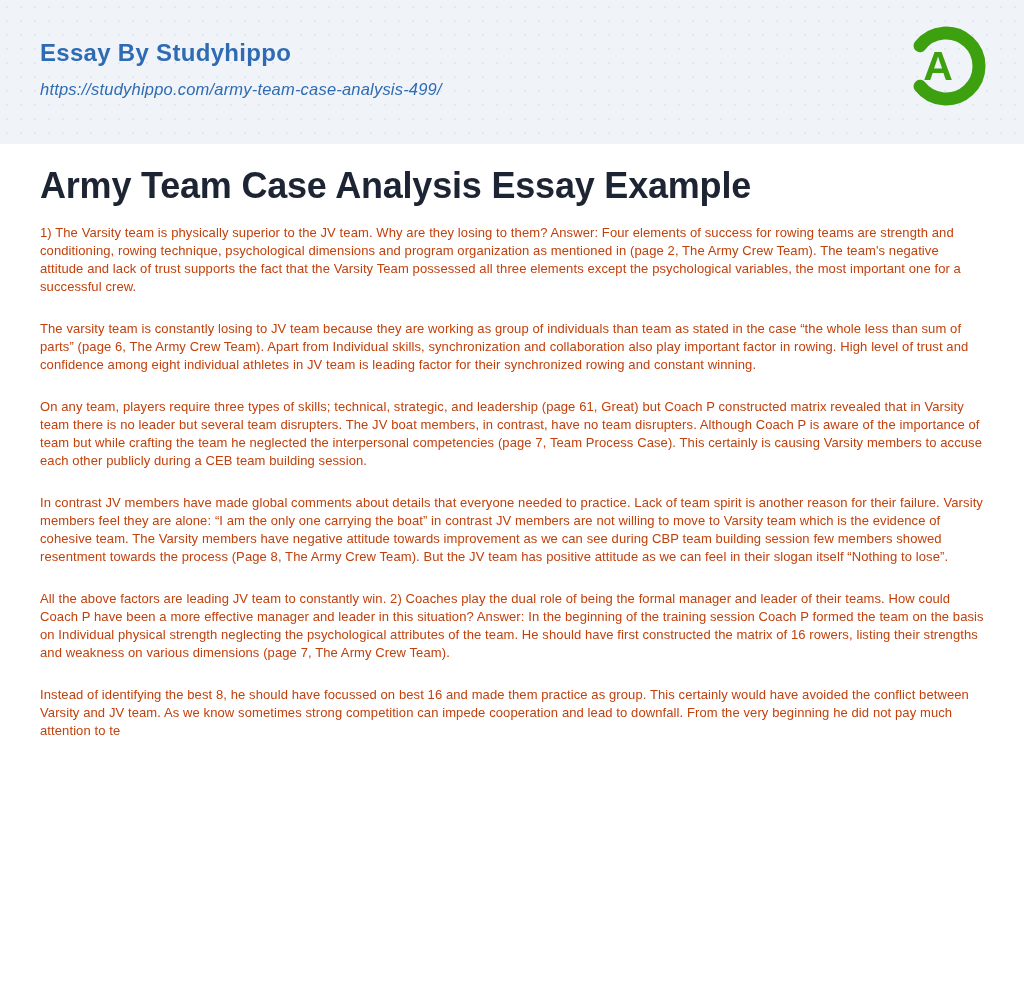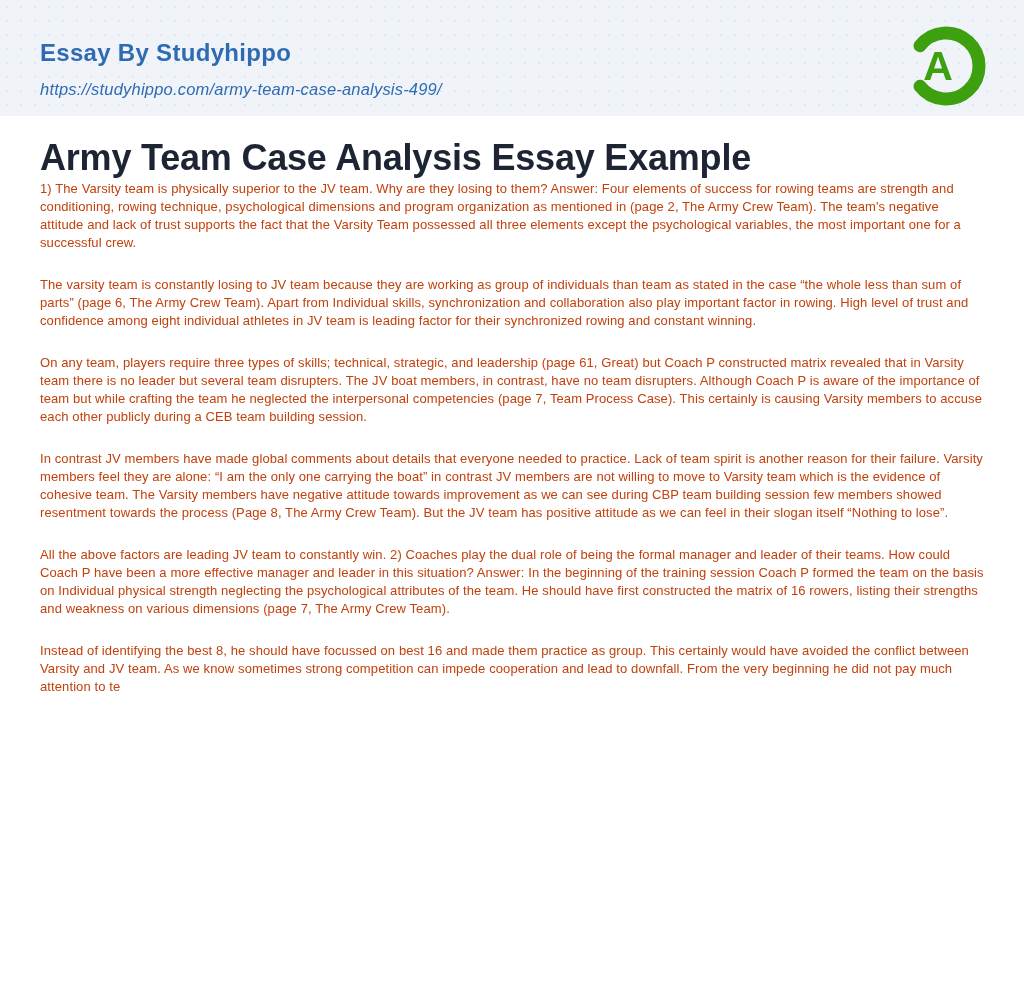--- a/index.html
+++ b/index.html
@@ -6,21 +6,21 @@
   html, body {
     width: 1024px;
     background: #ffffff;
     font-family: "Liberation Sans", sans-serif;
   }
   body { height: 1003px; overflow: hidden; }
 
   .header {
     position: relative;
     width: 100%;
-    height: 116px;
+    height: 144px;
     background-color: #f0f3f8;
     background-image: radial-gradient(#e2e8f2 1.2px, transparent 1.3px);
     background-size: 14px 14px;
     padding: 40px 40px 15px 40px;
   }
   .site-title {
     color: #2e6bb3;
     font-size: 24px;
     font-weight: 700;
     letter-spacing: 0.3px;
@@ -45,21 +45,21 @@
 
   .article {
     padding: 20px 40px 0 40px;
   }
   .article-title {
     color: #1d2433;
     font-size: 36px;
     font-weight: 700;
     letter-spacing: -0.2px;
     line-height: 44px;
-    margin-bottom: 0;
+    margin-bottom: 16px;
   }
   .article p {
     color: #c2410c;
     font-size: 13px;
     line-height: 18px;
     letter-spacing: 0.1px;
     margin-bottom: 24px;
     max-width: 946px;
   }
 </style>

